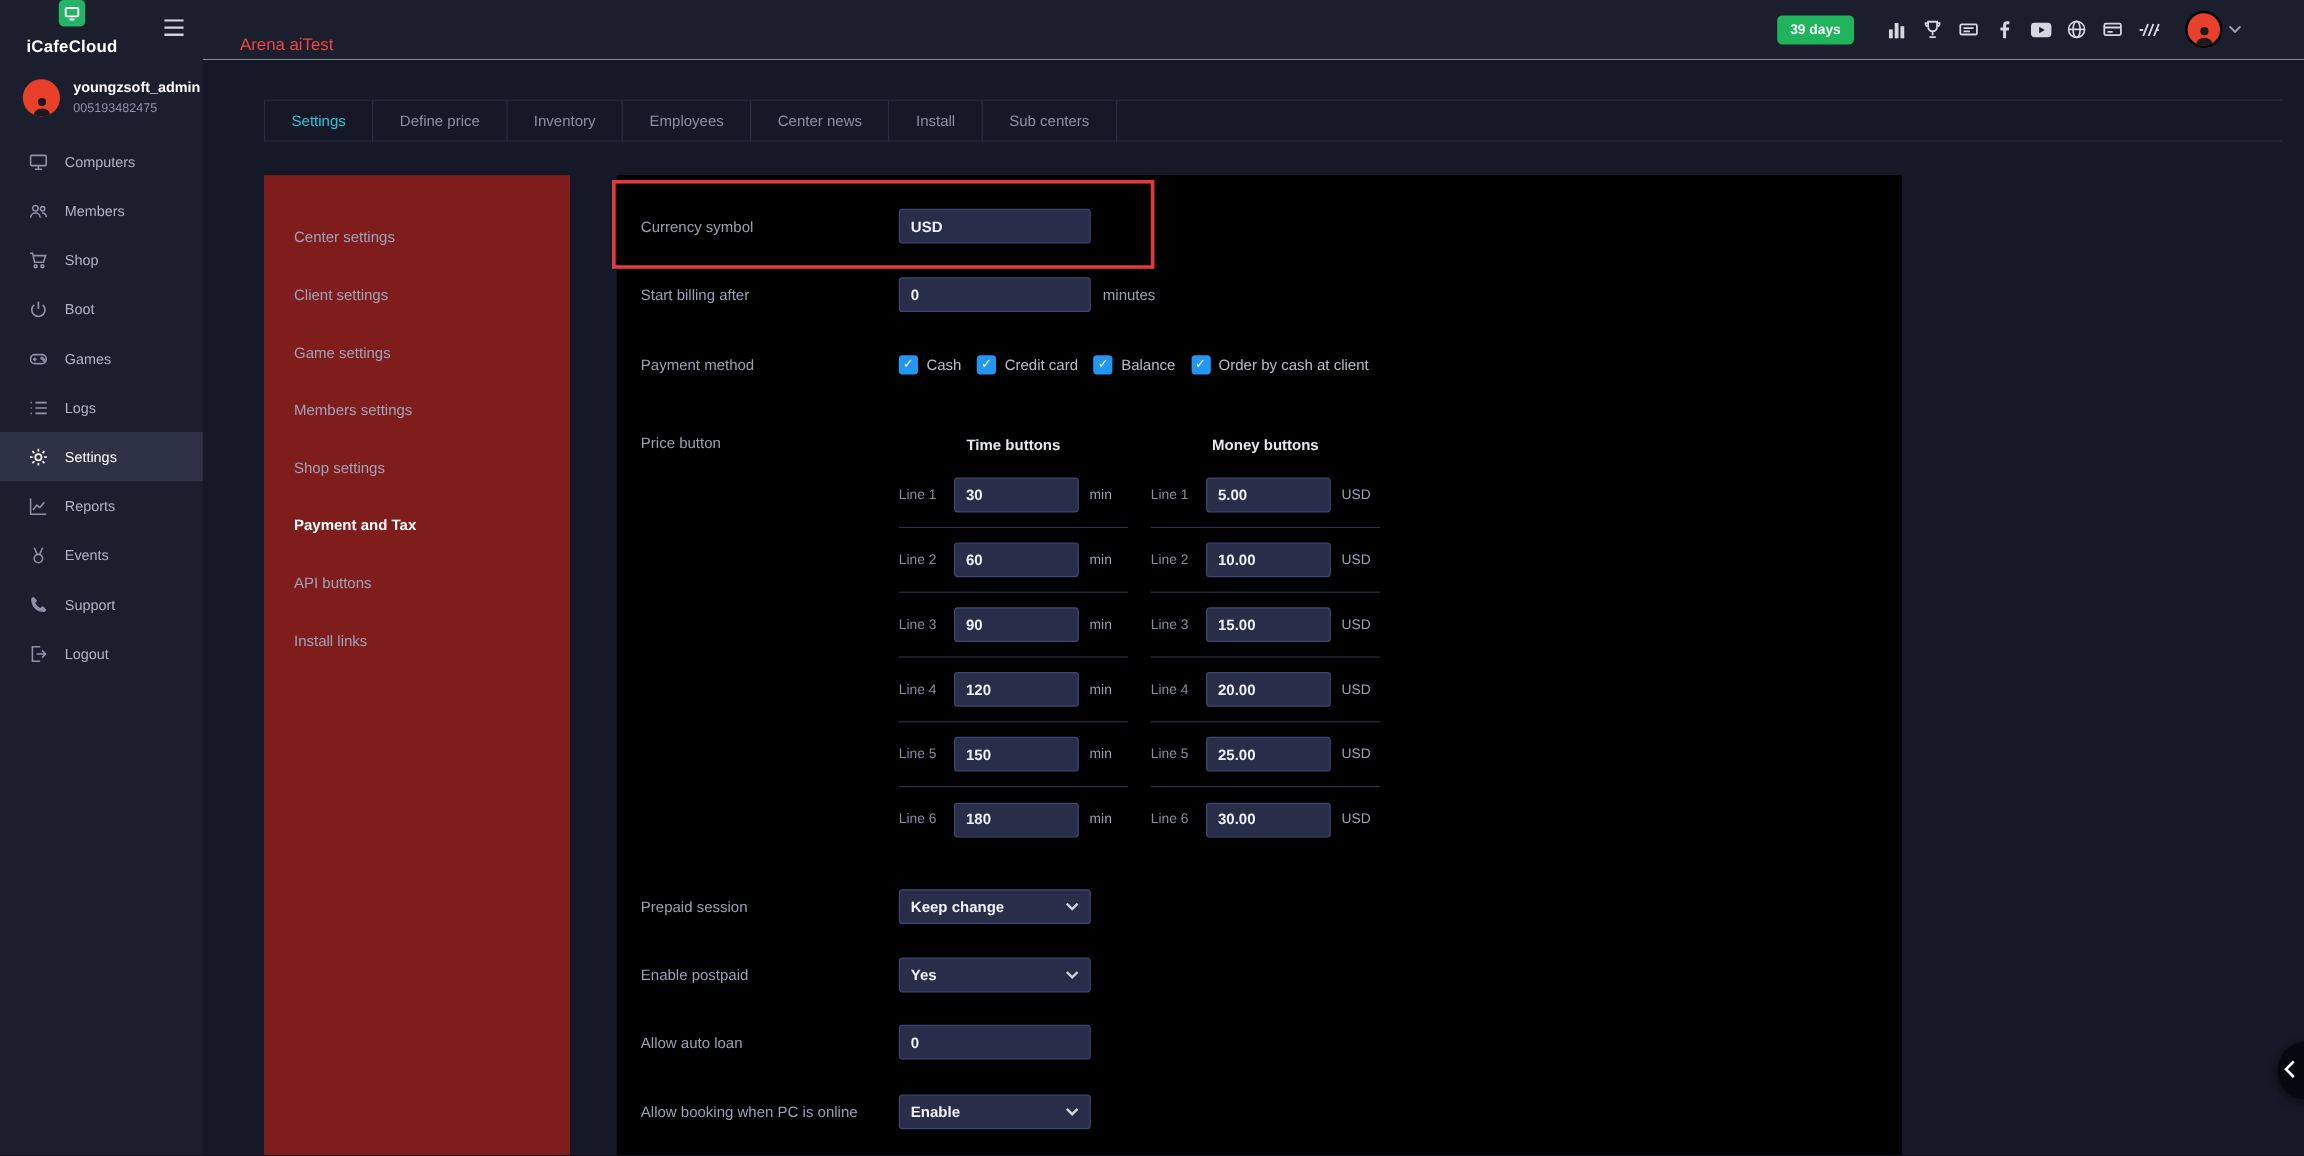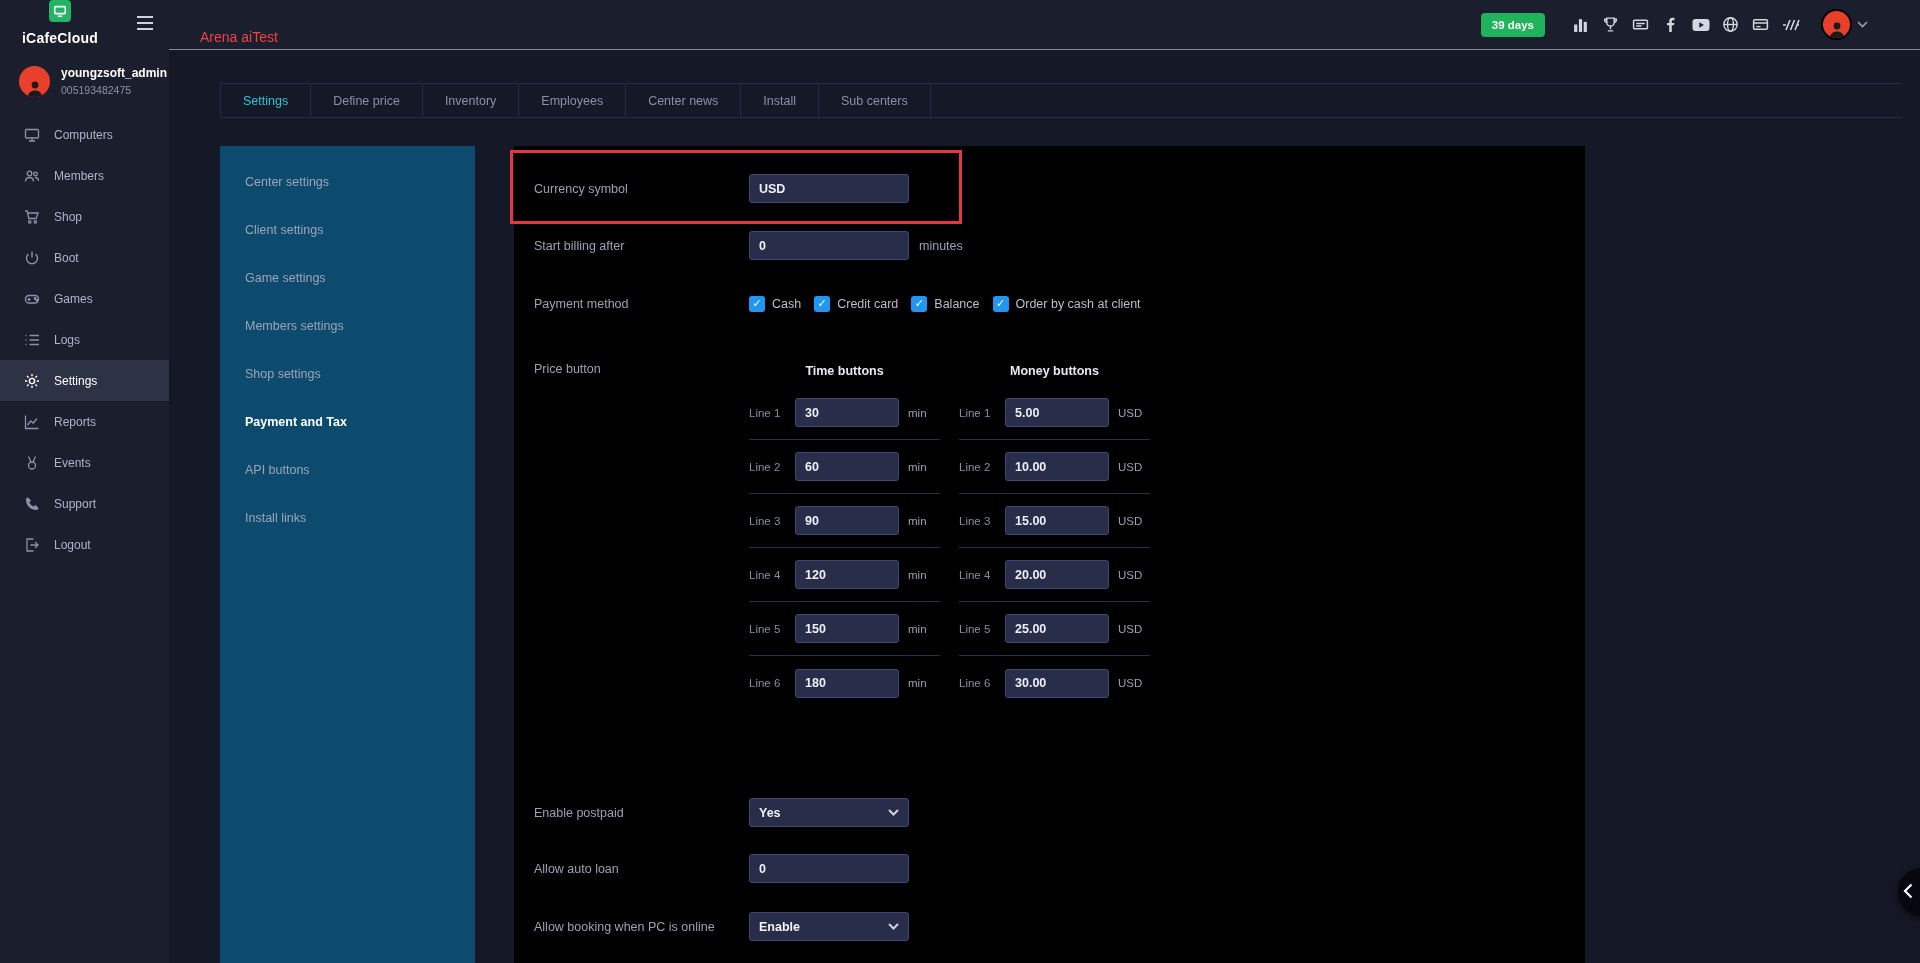--- a/index.html
+++ b/index.html
@@ -33,21 +33,21 @@
   .side-item { height:41px; display:flex; align-items:center; gap:14px; padding-left:24px; font-size:12px; color:#b0b4c6; cursor:pointer; }
   .side-item .sicon { width:16px; height:16px; color:#8d92a8; flex:none; display:flex; }
   .side-item.active { background:#2d3245; color:#ffffff; }
   .side-item.active .sicon { color:#ffffff; }
   
   .main { position:absolute; left:169px; top:49px; right:0; bottom:0; background:#151826; border-top:1px solid rgba(232,234,242,.55); }
   .tabs { position:absolute; top:33px; left:51px; right:18px; height:35px; display:flex; border-top:1px solid #282c40; border-bottom:1px solid #282c40; }
   .tab { height:34px; line-height:34px; padding:0 22px; font-size:12.5px; color:#8b90a6; border-right:1px solid #282c40; cursor:pointer; white-space:nowrap; }
   .tab:first-child { border-left:1px solid #282c40; }
   .tab.active { color:#2cc5d6; }
-  .settings-nav { position:absolute; top:96px; left:51px; width:255px; bottom:0; background:#0c4a6e; padding-top:12px; }
+  .settings-nav { position:absolute; top:96px; left:51px; width:255px; bottom:0; background:#7f1d1d; padding-top:28px; }
   .snav-item { height:48px; line-height:48px; padding-left:25px; font-size:12.5px; color:#9ea3b8; cursor:pointer; white-space:nowrap; }
   .snav-item.active { color:#ffffff; font-weight:700; }
   .form-panel { position:absolute; top:96px; left:345px; width:1071px; bottom:0; background:#000000; }
   .frow { position:absolute; left:20px; right:20px; height:29px; display:flex; align-items:center; }
   .flabel { width:215px; flex:none; font-size:12.5px; color:#9aa0b6; }
   .finput, .pinput {
     height:29px; background:#282d49; border:1px solid #404775; border-radius:3px;
     color:#eef0f7; font-size:12.5px; font-weight:700; padding:0 9px; outline:none;
     font-family:"Liberation Sans","DejaVu Sans",sans-serif;
   }
@@ -405,20 +405,31 @@
             <span class="punit">USD</span>
           </div>
           <div class="prow">
             <span class="pline">Line 6</span>
             <input class="pinput" value="30.00" style="">
             <span class="punit">USD</span>
           </div>
         </div>
       </div>
 
+      <div class="frow" style="top:595px">
+        <div class="flabel">Prepaid session</div>
+        <div class="fselect">
+          <span class="fselect-value">Keep change</span>
+          <span class="fselect-caret">
+            <svg width="11" height="7" viewBox="0 0 11 7" fill="none" stroke="currentColor" stroke-width="2">
+                <path d="M1 1l4.5 4.5L10 1"></path>
+              </svg>
+          </span>
+        </div>
+      </div>
 
       <div class="frow" style="top:652px">
         <div class="flabel">Enable postpaid</div>
         <div class="fselect">
           <span class="fselect-value">Yes</span>
           <span class="fselect-caret">
             <svg width="11" height="7" viewBox="0 0 11 7" fill="none" stroke="currentColor" stroke-width="2">
                 <path d="M1 1l4.5 4.5L10 1"></path>
               </svg>
           </span>

